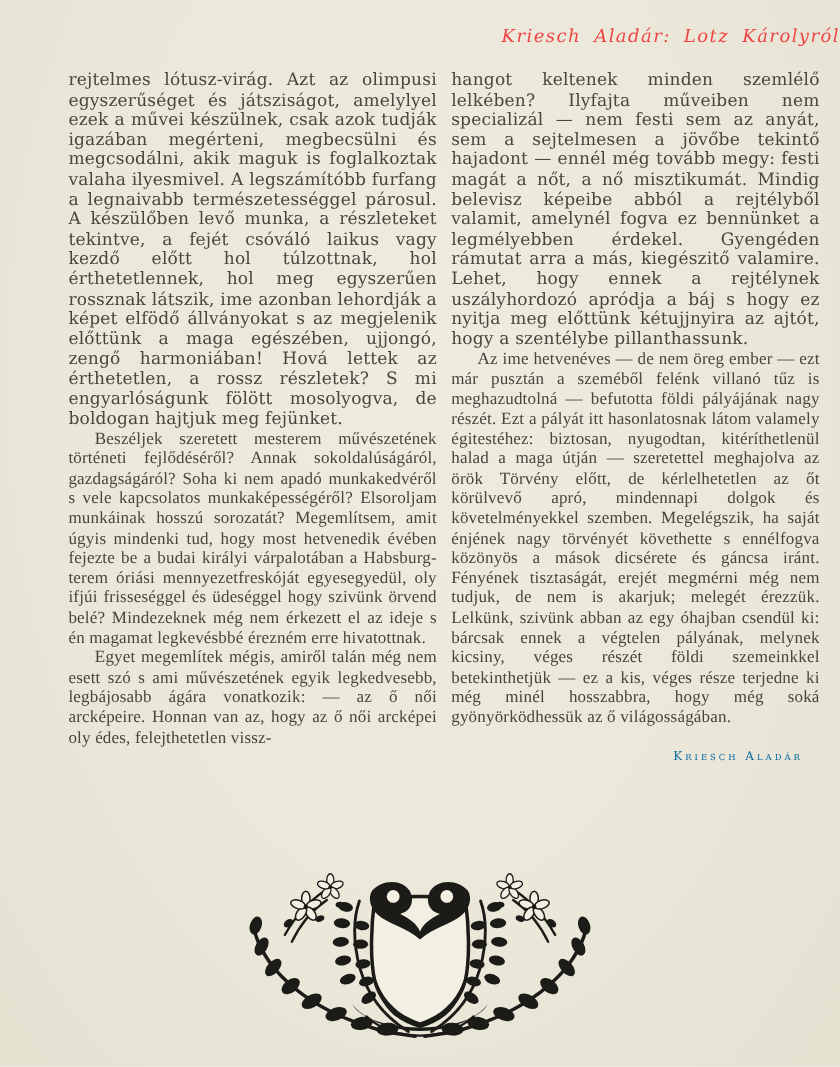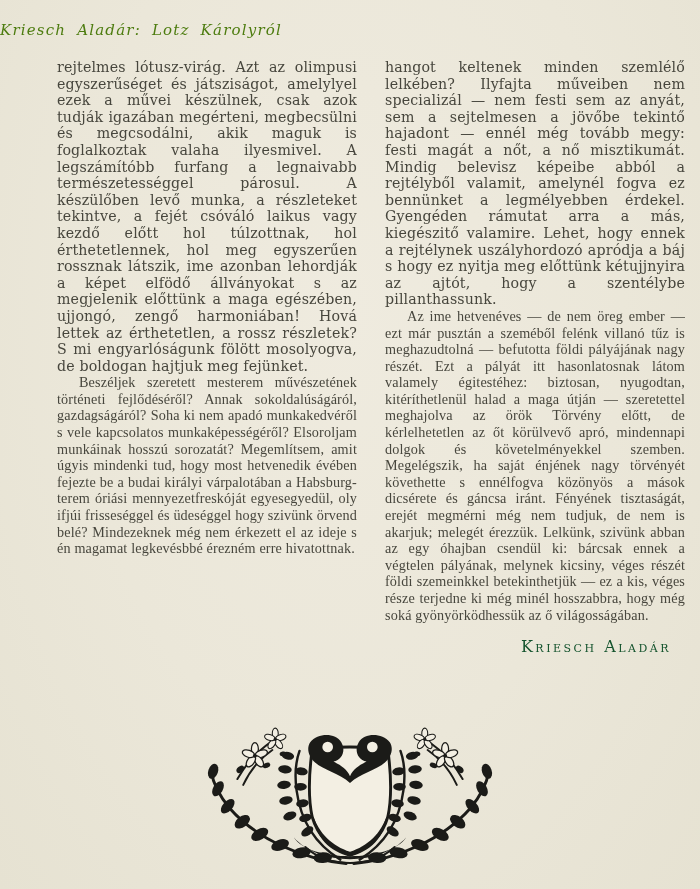--- a/index.html
+++ b/index.html
@@ -10,54 +10,54 @@
     overflow: hidden;
     background: radial-gradient(ellipse at 50% 35%, #efebdf 0%, #ebe7d9 55%, #e6e2d2 100%);
     font-family: "DejaVu Serif", serif;
     color: #45443b;
   }
   .running-header {
     position: absolute;
     top: 21px;
     left: 0;
     width: 100%;
-    text-align: left;
+    text-align: right;
     font-style: italic;
     font-size: 15px;
     letter-spacing: 1.2px;
     word-spacing: 5px;
-    color: #4d7c0f;
+    color: #ef4444;
   }
   .text-columns {
     position: absolute;
     top: 59px;
     left: 57px;
     width: 628px;
     display: flex;
-    gap: 28px;
+    gap: 12px;
   }
   .col {
     width: 307px;
     text-align: justify;
     font-size: 14.2px;
     line-height: 16.6px;
     letter-spacing: 0.15px;
     hyphens: auto;
     color: #47463d;
   }
   .col p { margin: 0; }
   .col p.indent { text-indent: 22px; font-family: Liberation Serif, serif; }
   .author-signature {
     margin-top: 16px;
     padding-right: 14px;
     text-align: right;
     font-variant: small-caps;
     letter-spacing: 2.5px;
-    font-size: 16px;
-    color: #14532d;
+    font-size: 10px;
+    color: #0369a1;
   }
   .ornament-wrap {
     position: absolute;
     top: 720px;
     left: 185px;
     width: 330px;
     height: 155px;
   }
   .petal { fill: #f3efe3; stroke: #1b1b18; stroke-width: 1.3px; }
   .stem  { stroke: #1b1b18; fill: none; stroke-linecap: round; }
@@ -65,20 +65,21 @@
 </style>
 </head>
 <body>
 
 <div class="running-header">Kriesch Aladár: Lotz Károlyról</div>
 
 <div class="text-columns">
   <div class="col">
     <p>rejtelmes lótusz-virág. Azt az olimpusi egyszerűséget és játsziságot, amelylyel ezek a művei készülnek, csak azok tudják igazában megérteni, megbecsülni és megcsodálni, akik maguk is foglalkoztak valaha ilyesmivel. A legszámítóbb furfang a legnaivabb természetességgel párosul. A készülőben levő munka, a részleteket tekintve, a fejét csóváló laikus vagy kezdő előtt hol túlzottnak, hol érthetetlennek, hol meg egyszerűen rossznak látszik, ime azonban lehordják a képet elfödő állványokat s az megjelenik előttünk a maga egészében, ujjongó, zengő harmoniában! Hová lettek az érthetetlen, a rossz részletek? S mi engyarlóságunk fölött mosolyogva, de boldogan hajtjuk meg fejünket.</p>
     <p class="indent">Beszéljek szeretett mesterem művészetének történeti fejlődéséről? Annak sokoldalúságáról, gazdagságáról? Soha ki nem apadó munkakedvéről s vele kapcsolatos munkaképességéről? Elsoroljam munkáinak hosszú sorozatát? Megemlítsem, amit úgyis mindenki tud, hogy most hetvenedik évében fejezte be a budai királyi várpalotában a Habsburg-terem óriási mennyezetfreskóját egyesegyedül, oly ifjúi frisseséggel és üdeséggel hogy szivünk örvend belé? Mindezeknek még nem érkezett el az ideje s én magamat legkevésbbé érezném erre hivatottnak.</p>
+    <p class="indent">Egyet megemlítek mégis, amiről talán még nem esett szó s ami művészetének egyik legkedvesebb, legbájosabb ágára vonatkozik: — az ő női arcképeire. Honnan van az, hogy az ő női arcképei oly édes, felejthetetlen vissz-</p>
   </div>
   <div class="col">
     <p>hangot keltenek minden szemlélő lelkében? Ilyfajta műveiben nem specializál — nem festi sem az anyát, sem a sejtelmesen a jövőbe tekintő hajadont — ennél még tovább megy: festi magát a nőt, a nő misztikumát. Mindig belevisz képeibe abból a rejtélyből valamit, amelynél fogva ez bennünket a legmélyebben érdekel. Gyengéden rámutat arra a más, kiegészitő valamire. Lehet, hogy ennek a rejtélynek uszályhordozó apródja a báj s hogy ez nyitja meg előttünk kétujjnyira az ajtót, hogy a szentélybe pillanthassunk.</p>
     <p class="indent">Az ime hetvenéves — de nem öreg ember — ezt már pusztán a szeméből felénk villanó tűz is meghazudtolná — befutotta földi pályájának nagy részét. Ezt a pályát itt hasonlatosnak látom valamely égitestéhez: biztosan, nyugodtan, kitéríthetlenül halad a maga útján — szeretettel meghajolva az örök Törvény előtt, de kérlelhetetlen az őt körülvevő apró, mindennapi dolgok és követelményekkel szemben. Megelégszik, ha saját énjének nagy törvényét követhette s ennélfogva közönyös a mások dicsérete és gáncsa iránt. Fényének tisztaságát, erejét megmérni még nem tudjuk, de nem is akarjuk; melegét érezzük. Lelkünk, szivünk abban az egy óhajban csendül ki: bárcsak ennek a végtelen pályának, melynek kicsiny, véges részét földi szemeinkkel betekinthetjük — ez a kis, véges része terjedne ki még minél hosszabbra, hogy még soká gyönyörködhessük az ő világosságában.</p>
     <div class="author-signature">Kriesch Aladár</div>
   </div>
 </div>
 
 <div class="ornament-wrap">
   <svg width="330" height="155" viewBox="0 0 340 158">

